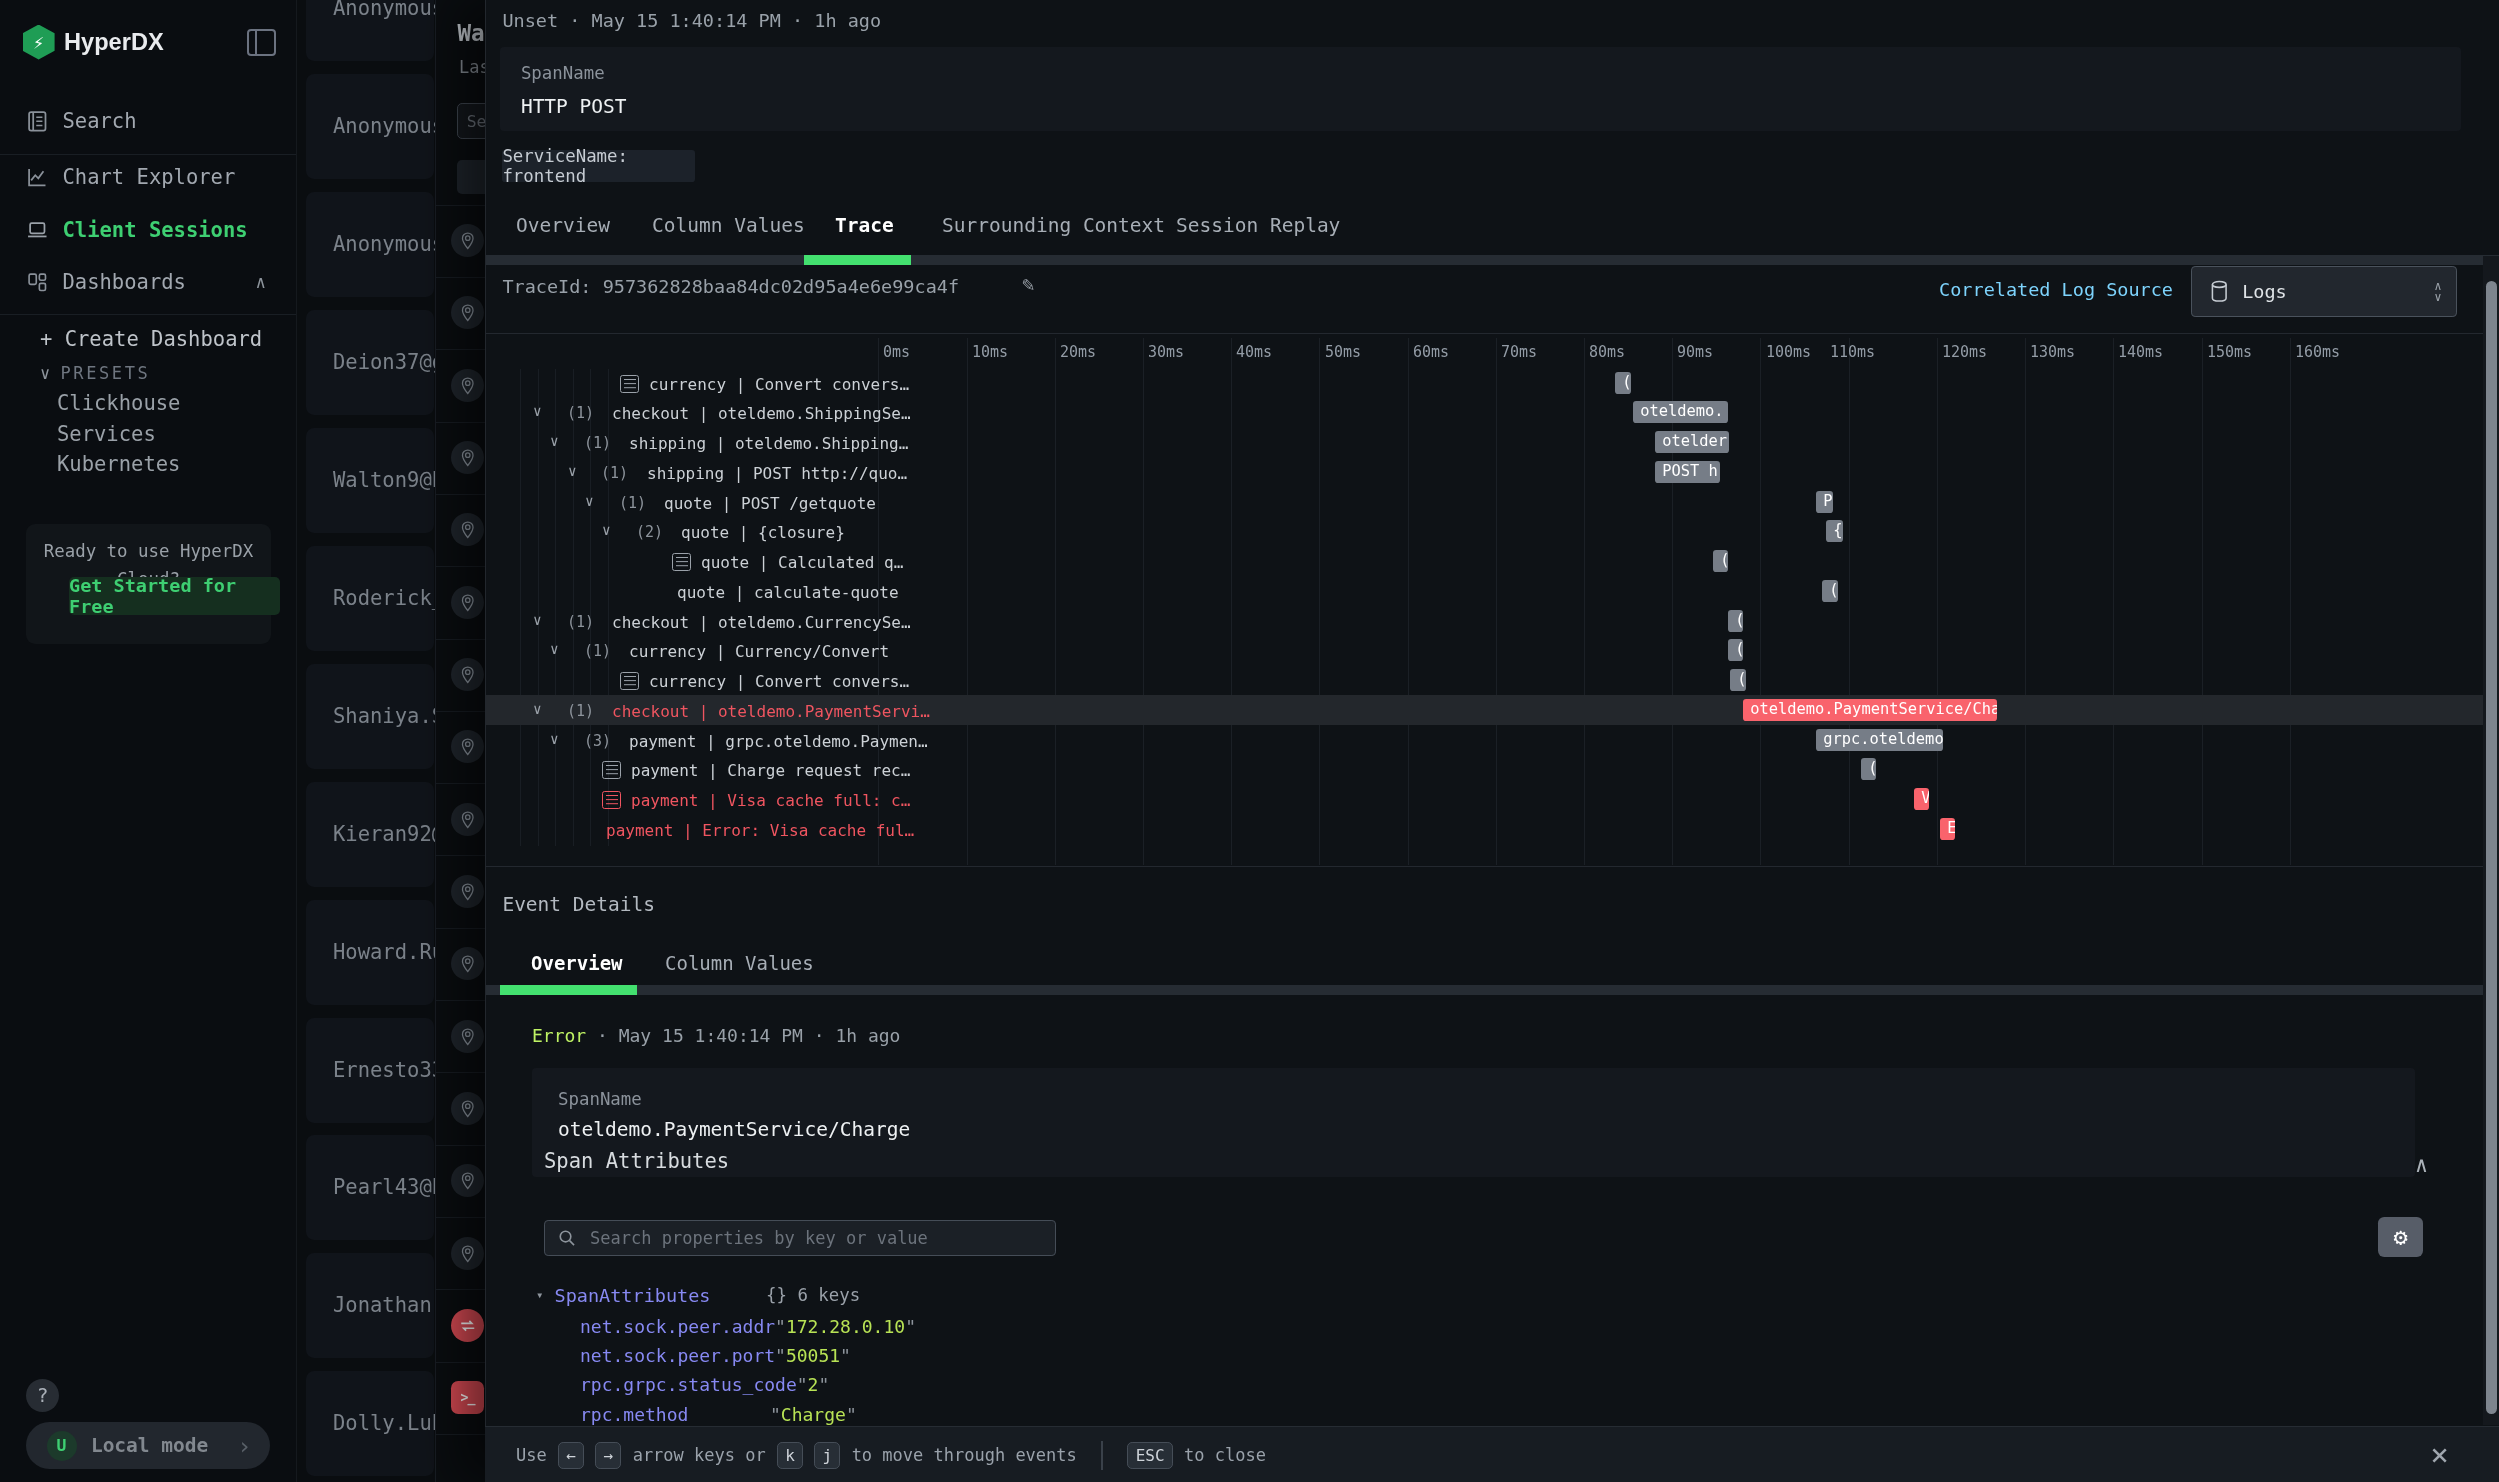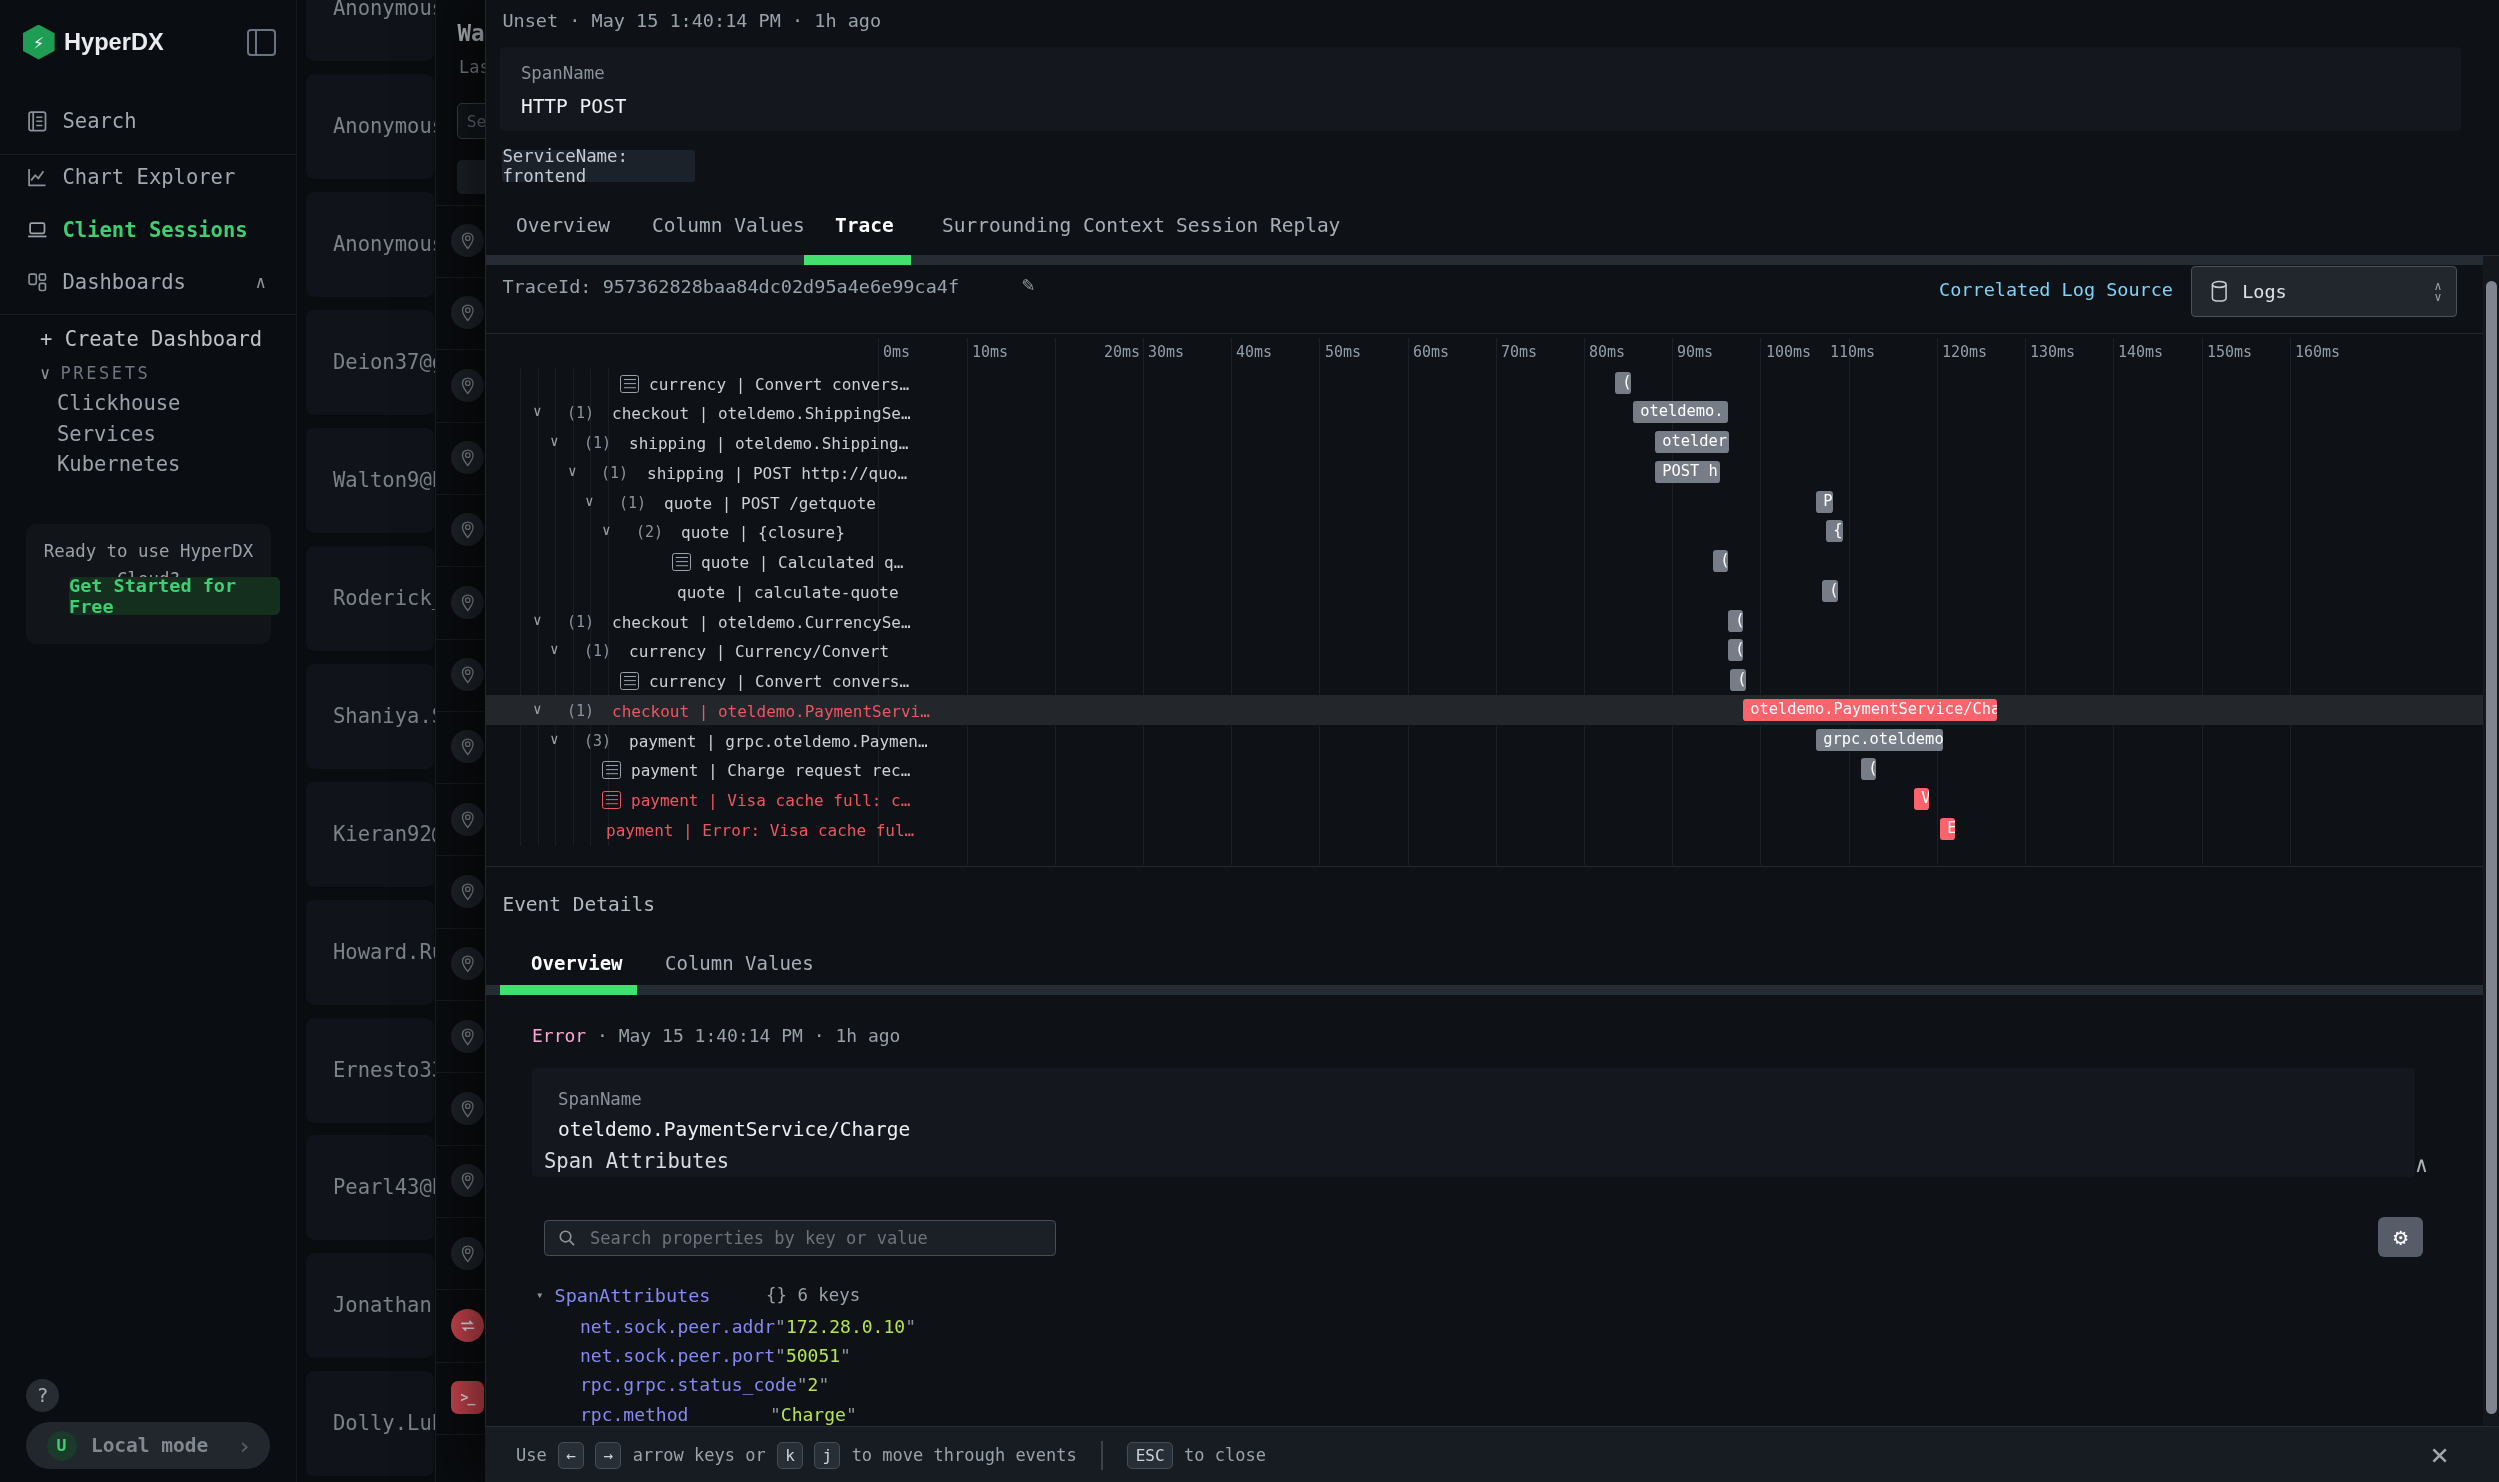--- a/index.html
+++ b/index.html
@@ -99,21 +99,21 @@
   .bar{position:absolute;top:4.1px;height:21.5px;border-radius:3.1px;background:#767d87;color:#fff;
        font-size:15.4px;line-height:21.5px;padding:0 7.2px;box-sizing:border-box;overflow:hidden;white-space:nowrap;}
   .bar.red{background:#f9636c;}
 
   
   .ed-title{left:16.4px;top:893px;font-size:19.5px;color:#b3b9c0;}
   .ed-tab{position:absolute;top:952px;font-size:19px;color:#a7aeb6;}
   .ed-tab.active{color:#fff;font-weight:bold;}
   .ed-tabbar{left:0;top:985px;width:2015px;height:10.3px;background:#262c33;}
   .err-line{left:46px;top:1025px;font-size:18px;color:#98a0a8;}
-  .err-word{color:#f9a8d4;}
+  .err-word{color:#bef264;}
   .sa-head{left:58px;top:1149px;font-size:20.5px;color:#d7dbdf;}
   .sa-collapse{left:1929px;top:1152px;font-size:21.5px;color:#aab1b8;}
   .search-box{left:58px;top:1220px;width:512px;height:36px;border:1.5px solid #454d57;border-radius:4.1px;
               background:#1b2026;display:flex;align-items:center;box-sizing:border-box;}
   .search-box .ph{margin-left:13.3px;font-size:17px;color:#6c737c;}
   .gear-btn{left:1892px;top:1217px;width:45px;height:40px;background:#575d68;border-radius:6.2px;
             display:flex;align-items:center;justify-content:center;color:#fff;font-size:23.6px;}
   .attr-root{left:50px;top:1285px;font-size:18.5px;}
   .attr-tri{color:#8d949c;font-size:12.3px;vertical-align:3.1px;}
   .attr-name{color:#8789f2;}
@@ -410,21 +410,21 @@
         </span>
     </div>
     <div class="abs rule" style="top:333px"></div>
 
     <div id="wf" class="abs">
         <div class="gridline" style="left: 392px;"></div>
         <div class="tick" style="left: 397px;">0ms</div>
         <div class="gridline" style="left: 481px;"></div>
         <div class="tick" style="left: 486px;">10ms</div>
         <div class="gridline" style="left: 569px;"></div>
-        <div class="tick" style="left: 574px; margin-left: 44px;">20ms</div>
+        <div class="tick" style="left: 574px;">20ms</div>
         <div class="gridline" style="left: 657px;"></div>
         <div class="tick" style="left: 662px;">30ms</div>
         <div class="gridline" style="left: 745px;"></div>
         <div class="tick" style="left: 750px;">40ms</div>
         <div class="gridline" style="left: 833px;"></div>
         <div class="tick" style="left: 839px;">50ms</div>
         <div class="gridline" style="left: 922px;"></div>
         <div class="tick" style="left: 927px;">60ms</div>
         <div class="gridline" style="left: 1010px;"></div>
         <div class="tick" style="left: 1015px;">70ms</div>

